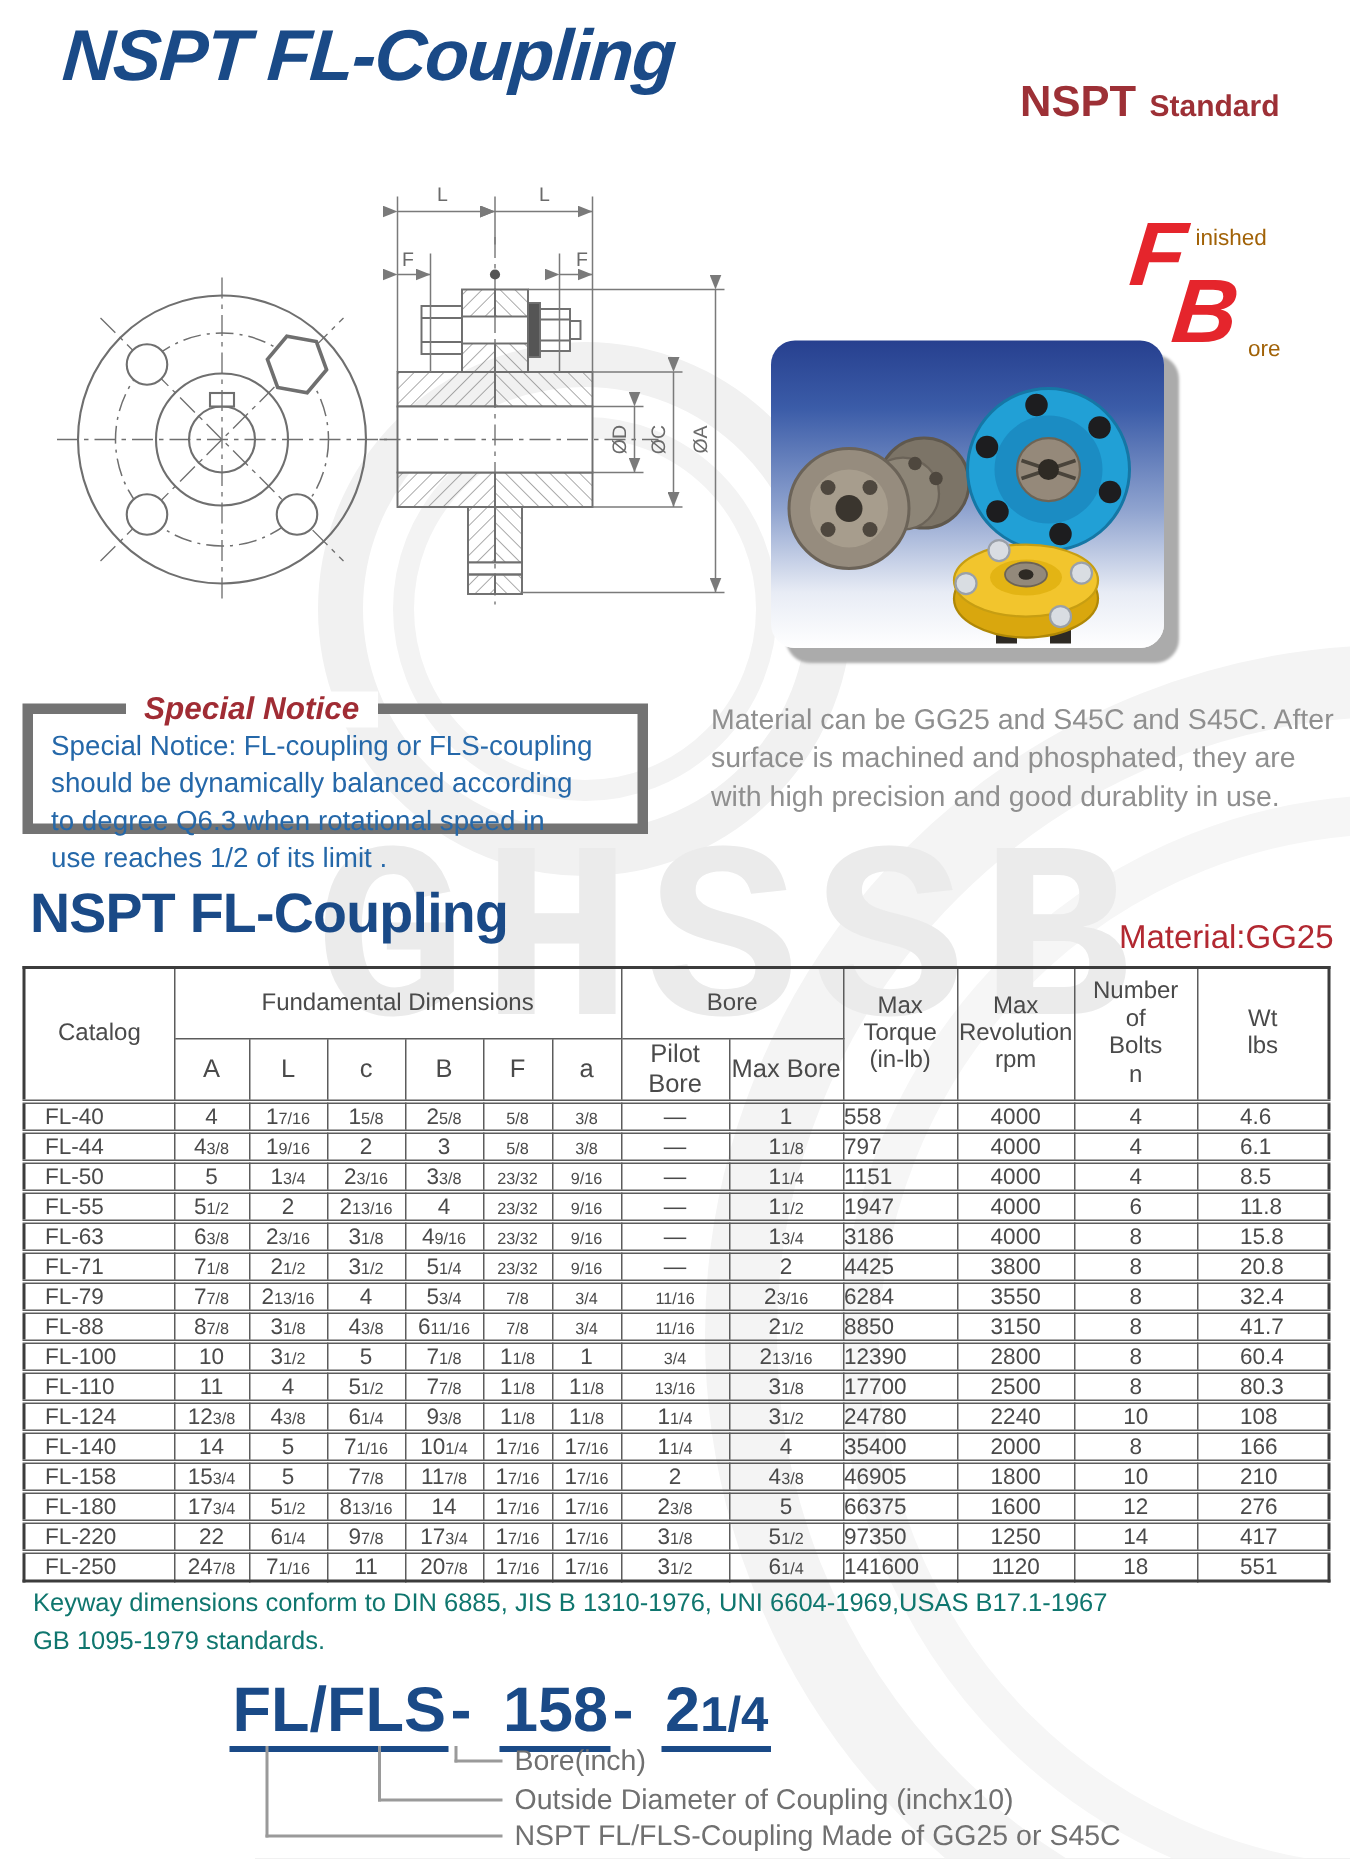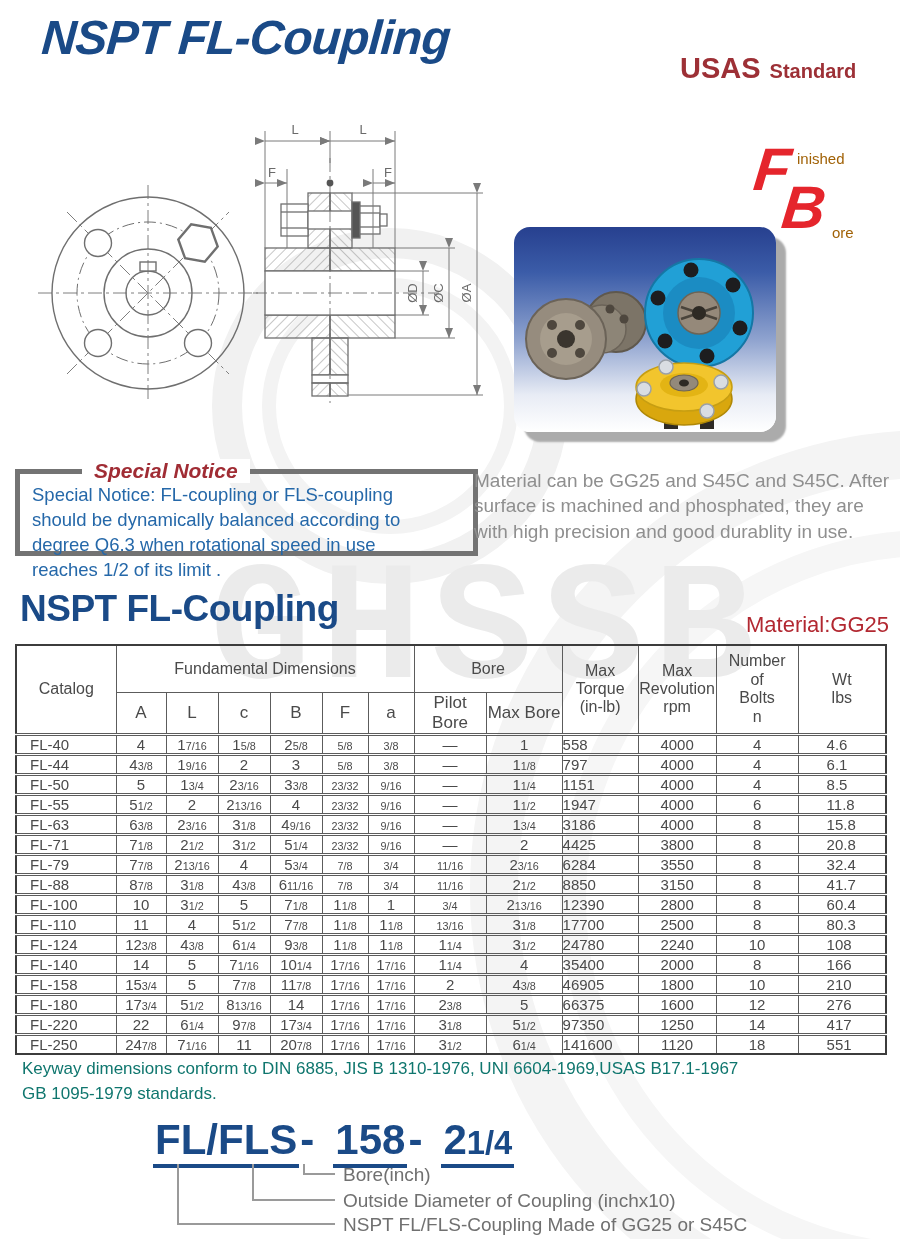--- a/index.html
+++ b/index.html
@@ -38,21 +38,21 @@
   .fb-small{font-size:15px;font-weight:normal;color:#a16207;}
   .fb-finished{left:45px;top:10px;}
   .fb-ore{left:80px;top:84px;}
 
   
   .photo{left:514px;top:227px;width:262px;height:205px;border-radius:16px;overflow:hidden;
          background:linear-gradient(180deg,#27408f 0%,#3b5ca8 22%,#8fa3cf 55%,#e8ecf5 82%,#ffffff 100%);
          box-shadow:10px 10px 2px #ababab;}
 
   
-  .notice{left:15px;top:469px;width:463px;height:87px;border:5px solid #737373;}
+  .notice{left:15px;top:469px;width:417px;height:87px;border:7px solid #737373;}
   .notice-title{position:absolute;left:62px;top:-15px;background:#ffffff;padding:0 12px;
                 font-size:21px;font-weight:bold;font-style:italic;color:#a02c34;}
   .notice-text{padding:8px 28px 0 12px;font-size:18.5px;line-height:1.36;color:#2568a9;}
 
   .material-note{left:474px;top:468px;width:424px;font-size:19px;line-height:1.34;color:#8f8f8f;}
 
   
   .section-title{left:20px;top:588px;font-size:37px;font-weight:bold;color:#1a4a87;letter-spacing:-0.5px;}
   .material-spec{left:746px;top:612px;font-size:22px;color:#b22831;}
 
@@ -96,21 +96,21 @@
 <div class="page">
 
   <div class="wm wm-gear"></div>
   <div class="wm wm-gear-inner"></div>
   <div class="wm wm-swoosh1"></div>
   <div class="wm wm-swoosh2"></div>
   <div class="wm wm-text">GHSSB</div>
 
   <div class="z main-title">NSPT FL-Coupling</div>
   <div class="z brand">
-    <span class="brand-name">USAS</span><span class="brand-suffix">Standard</span>
+    <span class="brand-name">NSPT</span><span class="brand-suffix">Standard</span>
   </div>
 
   <div class="z drawing">
     <svg width="480" height="320" viewBox="0 0 480 320">
       <defs>
         <pattern id="hA" patternUnits="userSpaceOnUse" width="7" height="7" patternTransform="rotate(45)">
           <line x1="0" y1="0" x2="0" y2="7" stroke="#8f8f8f" stroke-width="1"></line>
         </pattern>
         <pattern id="hB" patternUnits="userSpaceOnUse" width="7" height="7" patternTransform="rotate(-45)">
           <line x1="0" y1="0" x2="0" y2="7" stroke="#8f8f8f" stroke-width="1"></line>

